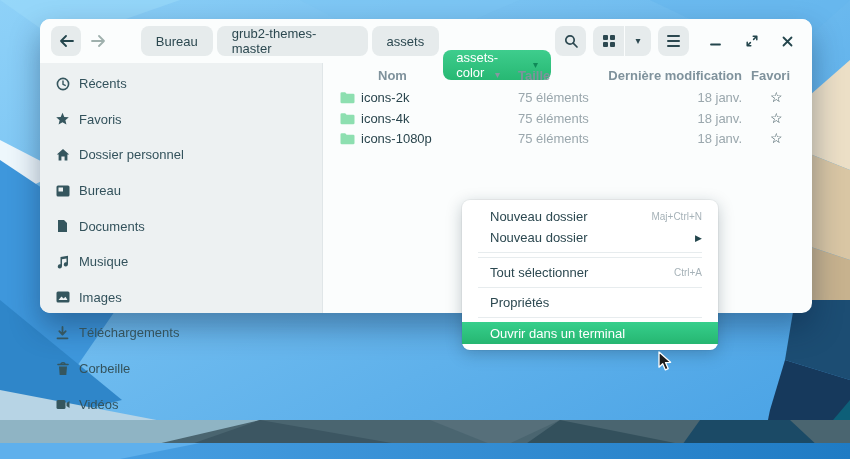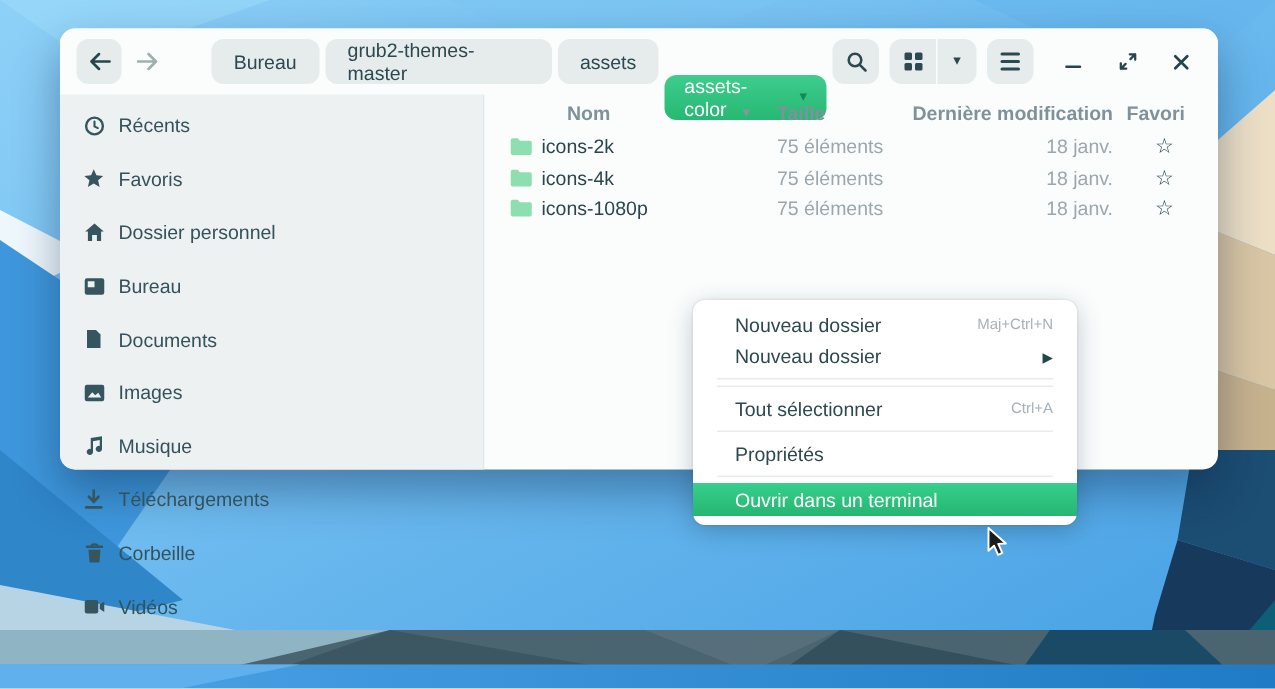--- a/index.html
+++ b/index.html
@@ -232,35 +232,35 @@
           <span class="ic">
             <svg width="11" height="14" viewBox="0 0 11 14">
                 <path d="M1 1 H7 L10 4 V13 H1 Z" fill="#35565e"></path>
               </svg>
           </span>
           <span>Documents</span>
         </div>
 
         <div class="side-item">
           <span class="ic">
+            <svg width="13" height="14" viewBox="0 0 13 14">
+                <path d="M4.5 2 L12 0.8 V9.3 A2.1 2.1 0 1 1 10.5 7.3 V3.4 L6 4.2 V11.3 A2.1 2.1 0 1 1 4.5 9.3 Z" fill="#35565e"></path>
+              </svg>
+          </span>
+          <span>Musique</span>
+        </div>
+
+        <div class="side-item">
+          <span class="ic">
             <svg width="14" height="12" viewBox="0 0 14 12">
                 <rect x="0.5" y="0.5" width="13" height="11" rx="1.5" fill="#35565e"></rect>
                 <path d="M2.5 9 L5.5 5.5 L7.5 7.5 L9.5 5.8 L11.5 9 Z" fill="#edf1f2"></path>
               </svg>
           </span>
           <span>Images</span>
-        </div>
-
-        <div class="side-item">
-          <span class="ic">
-            <svg width="13" height="14" viewBox="0 0 13 14">
-                <path d="M4.5 2 L12 0.8 V9.3 A2.1 2.1 0 1 1 10.5 7.3 V3.4 L6 4.2 V11.3 A2.1 2.1 0 1 1 4.5 9.3 Z" fill="#35565e"></path>
-              </svg>
-          </span>
-          <span>Musique</span>
         </div>
 
         <div class="side-item">
           <span class="ic">
             <svg width="13" height="14" viewBox="0 0 13 14">
                 <path d="M6.5 1 V8 M3.3 5.2 L6.5 8.6 L9.7 5.2" stroke="#35565e" stroke-width="1.8" fill="none" stroke-linecap="round" stroke-linejoin="round"></path>
                 <path d="M1.5 12.3 H11.5" stroke="#35565e" stroke-width="1.8" stroke-linecap="round"></path>
               </svg>
           </span>
           <span>Téléchargements</span>

